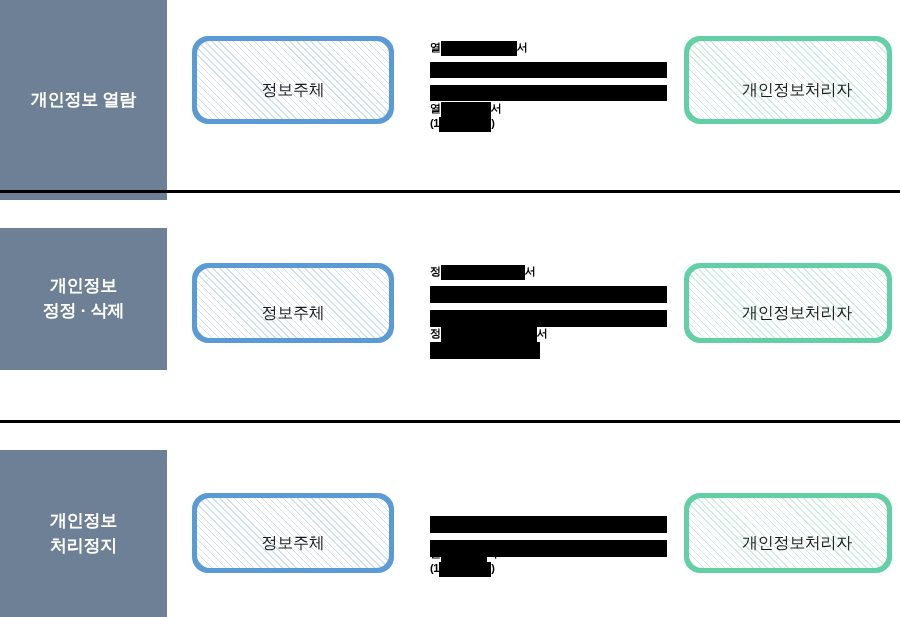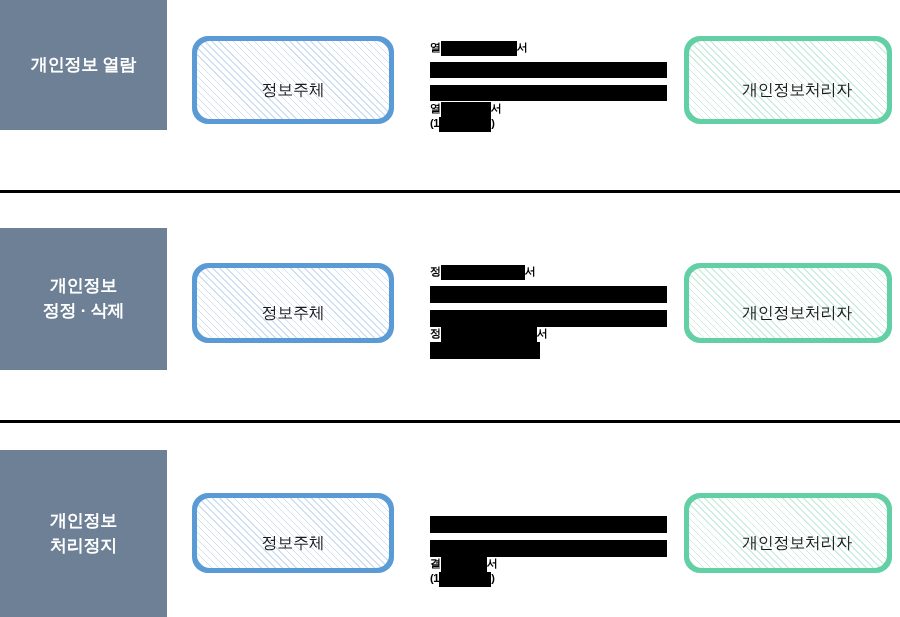--- a/index.html
+++ b/index.html
@@ -135,21 +135,21 @@
     background: #000000;
   }
 </style>
 </head>
 <body>
 
 <div id="diagram">
 
   <div class="row" style="top:0;height:190px;">
 
-    <div class="cat-panel" style="top:0;height:130px;">
+    <div class="cat-panel" style="top:0;height:200px;">
       <div class="cat-label">개인정보 열람</div>
     </div>
 
     <div class="actor subject" style="left:192px;top:36px;width:202px;height:88px;">
       <div class="actor-inner"></div>
       <span class="actor-text">정보주체</span>
     </div>
 
     <div class="flow-caption" style="left:430px;top:41px;width:238px;">
       <span class="seg">열</span><span class="blk" style="width:76px;"></span><span class="seg">서</span>
@@ -219,21 +219,21 @@
     <div class="actor subject" style="left:192px;top:70px;width:202px;height:80px;">
       <div class="actor-inner"></div>
       <span class="actor-text">정보주체</span>
     </div>
 
 
     <div class="redact" style="left:430px;top:93px;width:237px;height:17px;"></div>
 
     <div class="redact" style="left:430px;top:117px;width:237px;height:17px;"></div>
 
-    <div class="flow-caption" style="left:430px;top:134px;width:238px;">
+    <div class="flow-caption" style="left:430px;top:124px;width:238px;">
       <span class="seg">결</span><span class="blk" style="width:46px;"></span><span class="seg">서</span>
       <span class="caption-line2">
         <span class="seg">(1</span><span class="blk" style="width:52px;"></span><span class="seg">)</span>
       </span>
     </div>
 
     <div class="actor controller" style="left:684px;top:70px;width:208px;height:80px;">
       <div class="actor-inner"></div>
       <span class="actor-text">개인정보처리자</span>
     </div>

